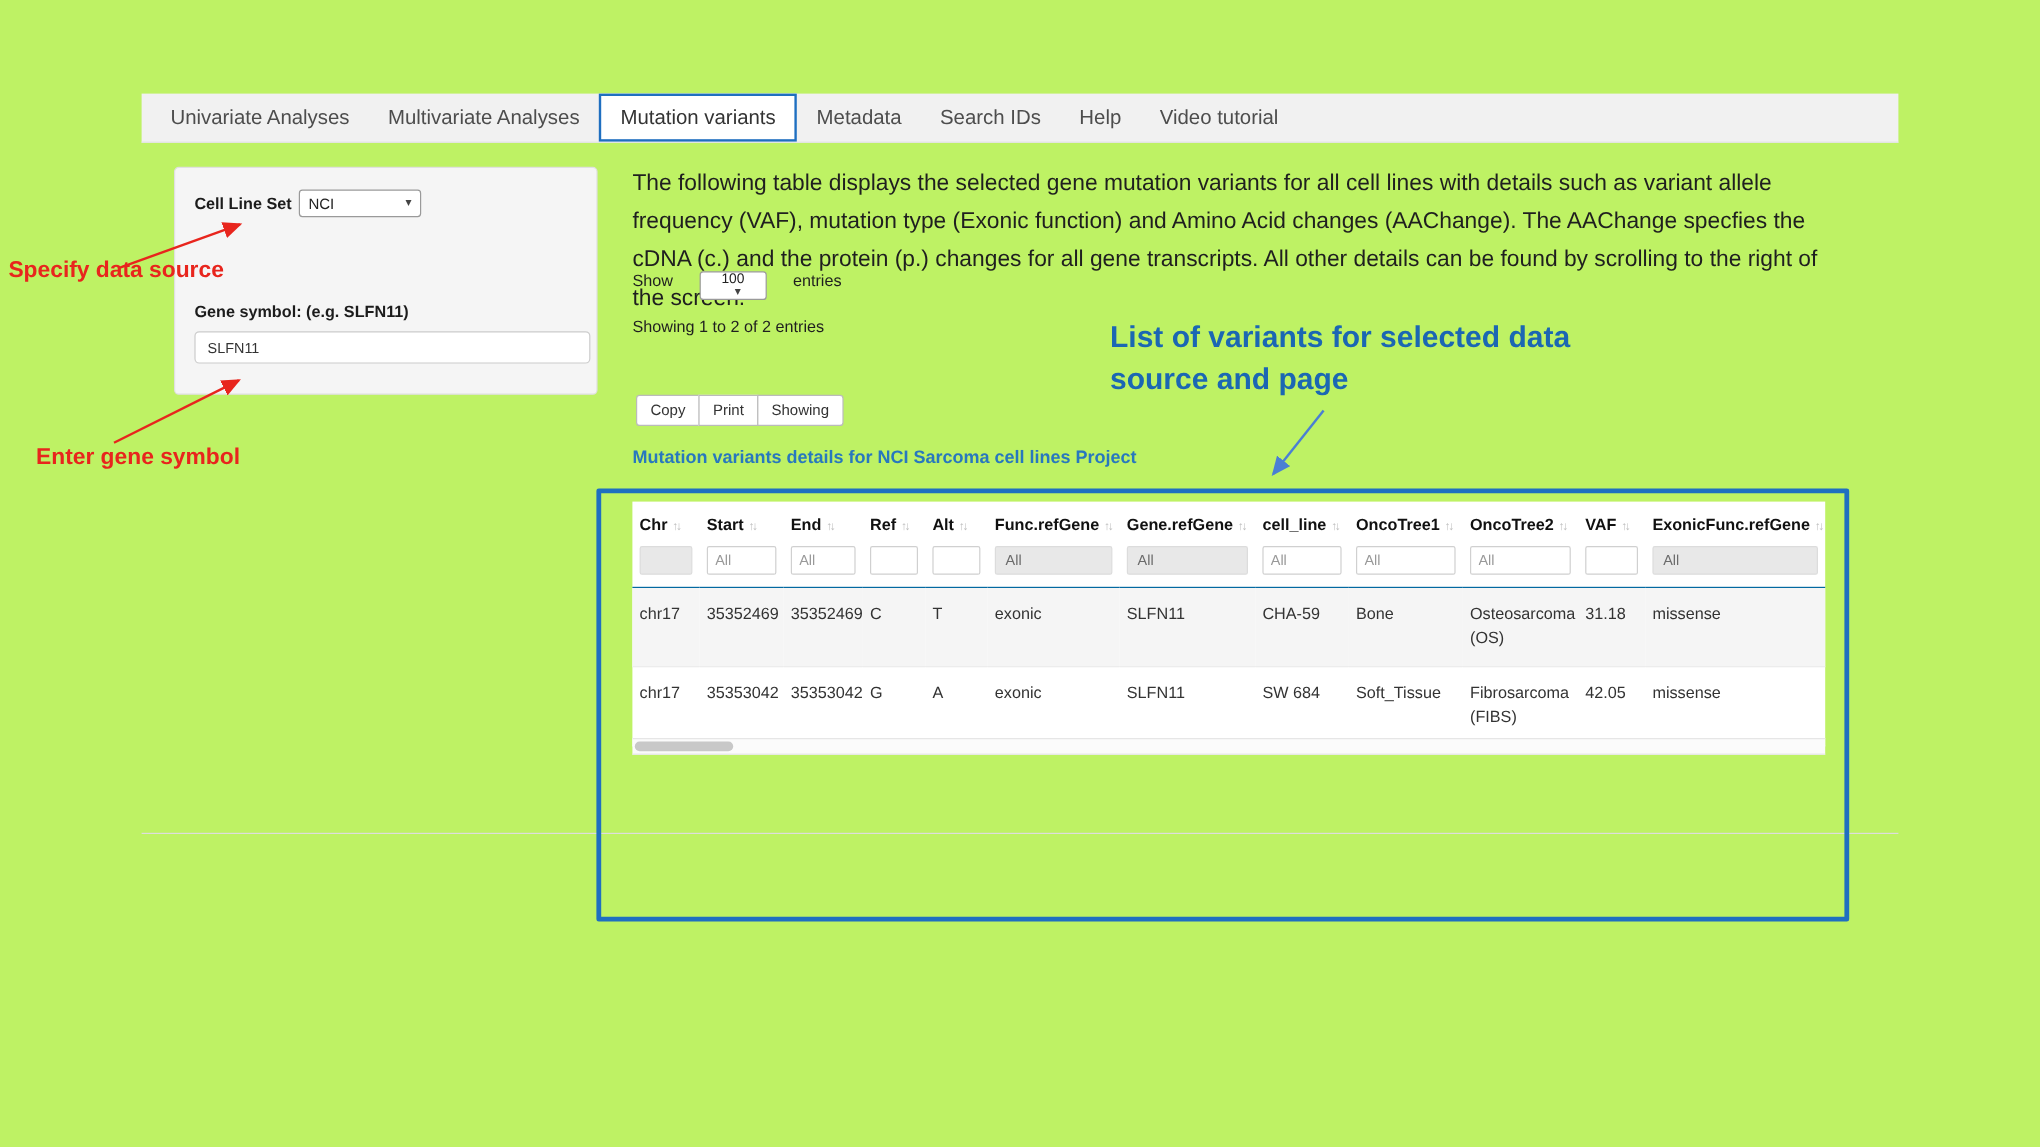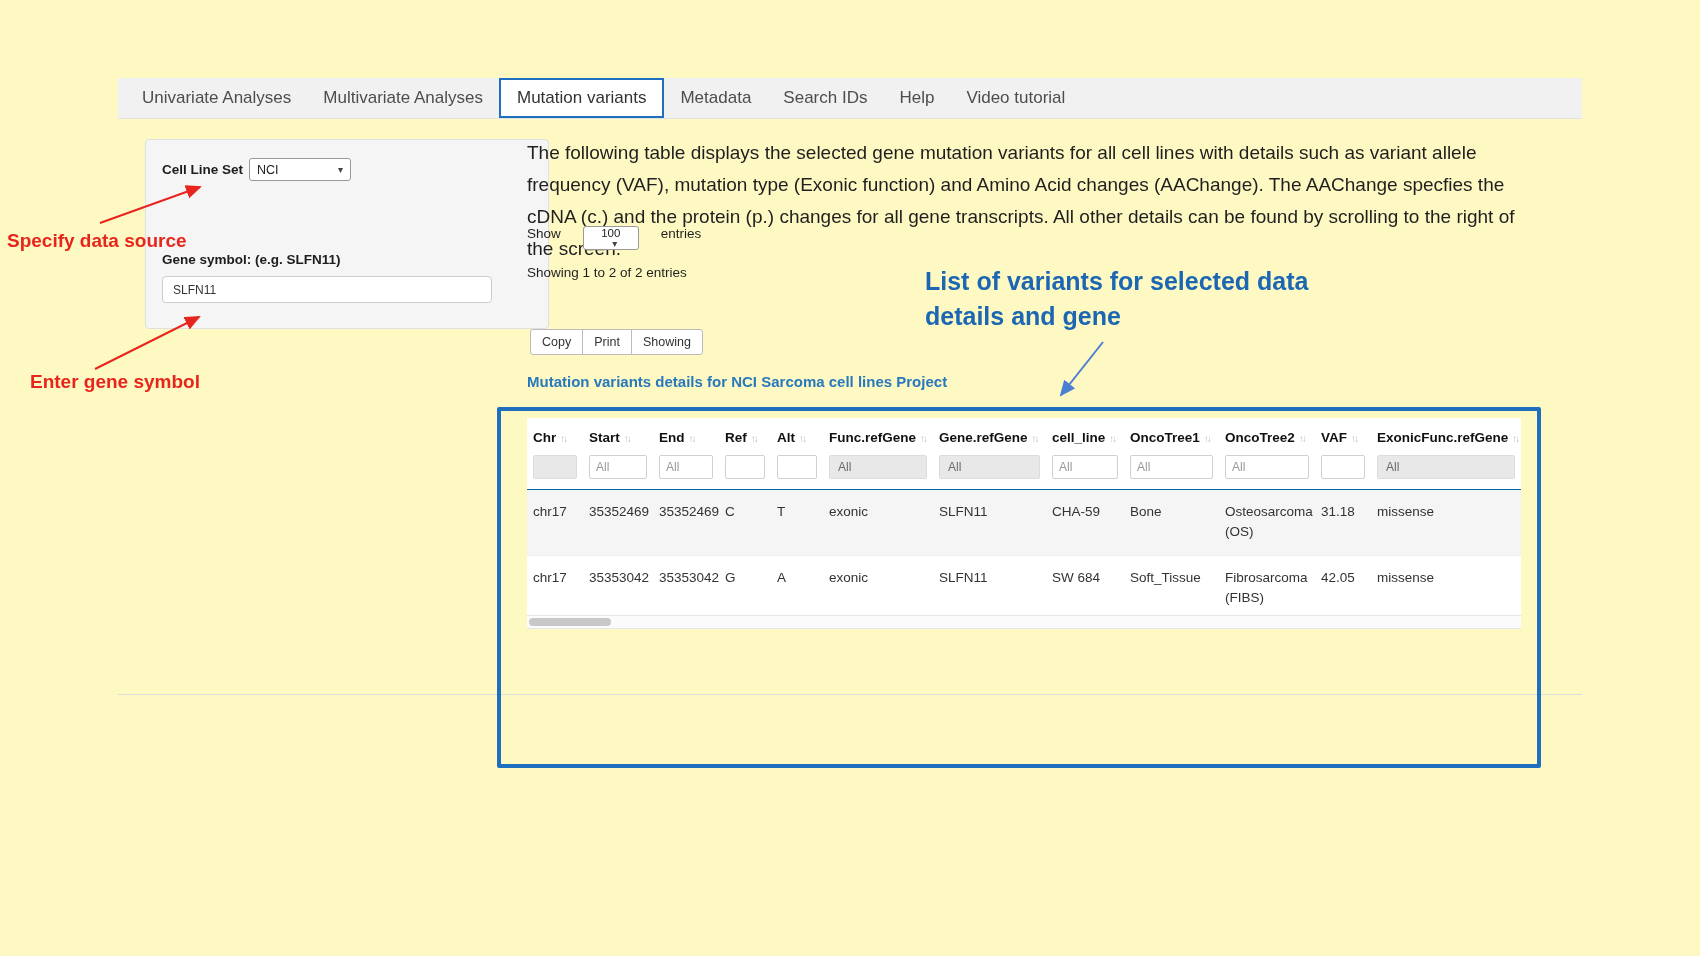--- a/index.html
+++ b/index.html
@@ -12,21 +12,21 @@
   *{box-sizing:border-box;margin:0;padding:0;}
   html,body{background:#fff;}
   body{
     font-family:"Liberation Sans","DejaVu Sans",sans-serif;
     color:#222;
   }
   .page{
     position:relative;
     width:1700px;
     height:956px;
-    background:#fef9c3;
+    background:#bef264;
     overflow:hidden;
   }
 
   
   .navbar{
     position:absolute;
     left:118px; top:78px;
     width:1464px; height:41px;
     background:#f1f1f1;
     border-bottom:1px solid #e3e3e3;
@@ -46,21 +46,21 @@
   .nav-tab.active{
     background:#fff;
     border:2px solid var(--accent-blue);
     color:#333;
   }
 
   
   .controls-panel{
     position:absolute;
     left:145px; top:139px;
-    width:404px; height:190px;
+    width:353px; height:190px;
     background:#f5f5f5;
     border:1px solid #e0e0e0;
     border-radius:4px;
   }
   .cls-row{
     position:absolute;
     left:16px; top:18px;
     display:flex;
     align-items:center;
   }
@@ -111,21 +111,21 @@
   }
 
   
   .red-note{
     position:absolute;
     font-size:19px;
     font-weight:bold;
     color:var(--annotation-red);
     white-space:nowrap;
   }
-  .red-note.n1{left:7px; top:230px;}
+  .red-note.n1{left:7px; top:215px;}
   .red-note.n2{left:30px; top:371px;}
   .blue-note{
     position:absolute;
     left:925px; top:264px;
     font-size:25px;
     font-weight:bold;
     color:var(--annotation-blue);
     line-height:1.38;
     white-space:nowrap;
   }
@@ -340,21 +340,21 @@
     </div>
     <div class="gene-label">Gene symbol: (e.g. SLFN11)</div>
     <input class="gene-input" type="text" value="SLFN11" style="">
   </div>
 
   <div class="red-note n1">Specify data source</div>
   <div class="red-note n2">Enter gene symbol</div>
 
   <div class="blue-note">
     <div>List of variants for selected data</div>
-    <div>details and gene</div>
+    <div>source and page</div>
   </div>
 
   <p class="description">The following table displays the selected gene mutation variants for all cell lines with details such as variant allele frequency (VAF), mutation type (Exonic function) and Amino Acid changes (AAChange). The AAChange specfies the cDNA (c.) and the protein (p.) changes for all gene transcripts. All other details can be found by scrolling to the right of the screen.</p>
 
   <div class="show-entries">
     <span>Show</span>
     <span class="fake-select entries-select">
       <span>100</span>
       <span class="chev">▾</span>
     </span>

